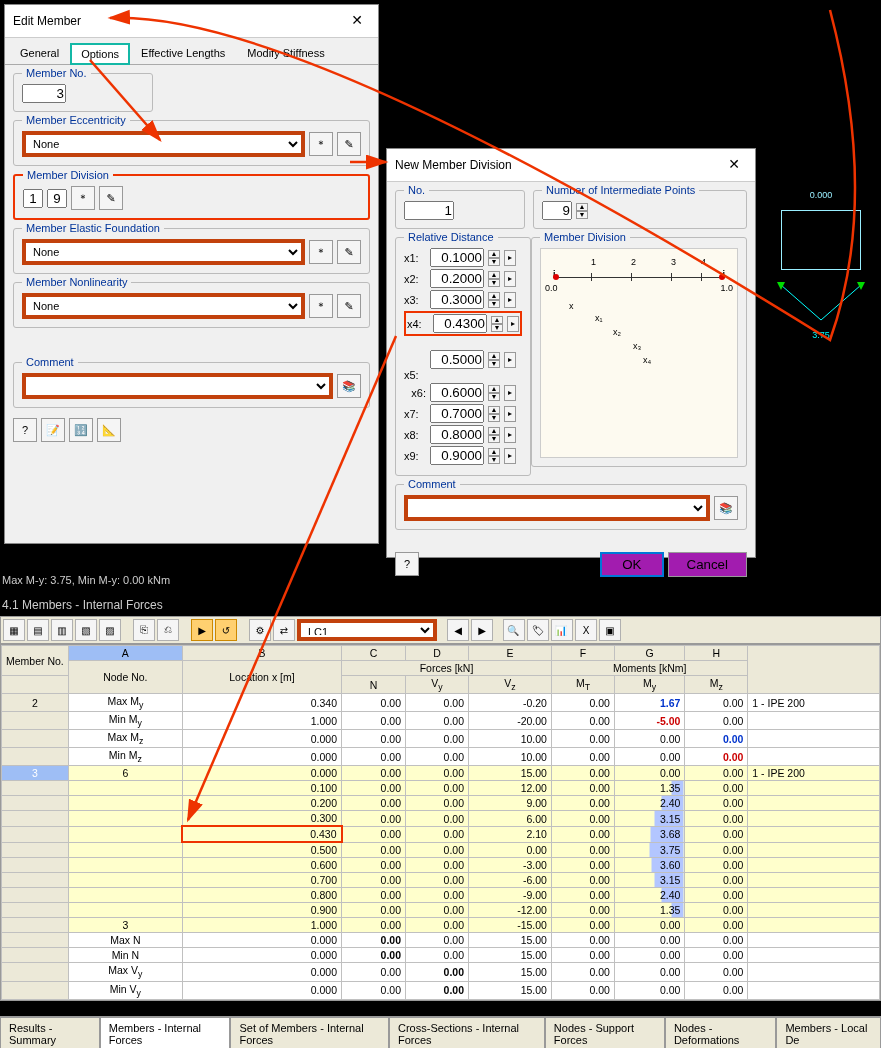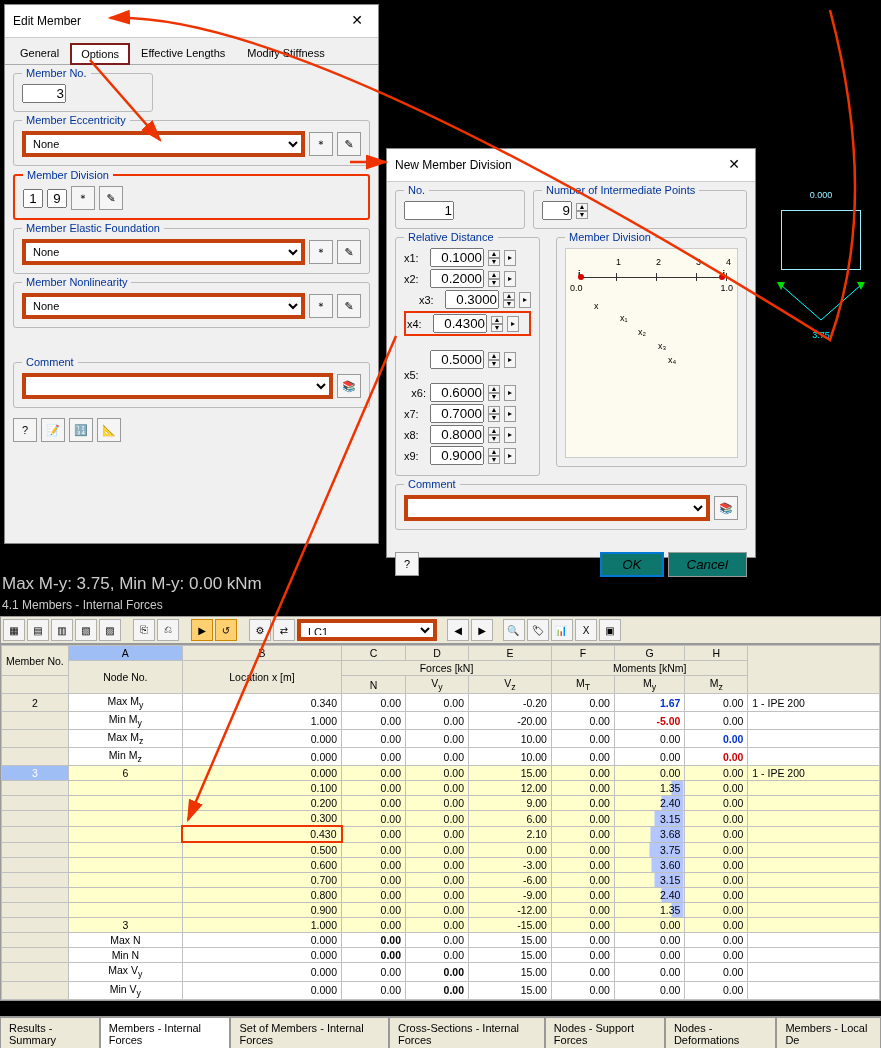--- a/index.html
+++ b/index.html
@@ -4,39 +4,39 @@
 <style>
   * { box-sizing: border-box; margin: 0; padding: 0; }
   body { font-family: Tahoma, Arial, sans-serif; font-size: 11px; background: #000; width: 881px; height: 1048px; position: relative; overflow: hidden; }
   .dialog { position: absolute; background: #f0f0f0; border: 1px solid #888; box-shadow: 2px 2px 8px rgba(0,0,0,0.4); }
   .titlebar { display: flex; justify-content: space-between; align-items: center; padding: 6px 8px; background: #fff; border-bottom: 1px solid #ccc; }
   .titlebar span { font-size: 12px; }
   .close-x { width: 26px; height: 20px; text-align: center; font-size: 14px; line-height: 18px; cursor: pointer; }
   .tabs { display: flex; padding: 4px 4px 0 4px; background: #f0f0f0; border-bottom: 1px solid #aaa; }
   .tab { padding: 4px 10px; border: 1px solid transparent; cursor: pointer; }
   .tab.active { background: #fff; border: 1px solid #aaa; border-bottom: 1px solid #fff; position: relative; top: 1px; }
-  .tab.hl { border: 2px solid #7f1d1d; padding: 3px 9px; }
+  .tab.hl { border: 2px solid #14b8a6; padding: 3px 9px; }
   .body { padding: 8px; background: #f0f0f0; }
   .group { border: 1px solid #bbb; border-radius: 3px; margin-bottom: 8px; position: relative; padding: 10px 8px 8px 8px; }
   .group-label { position: absolute; top: -7px; left: 8px; background: #f0f0f0; padding: 0 4px; color: #003399; font-size: 11px; }
   .group.hl { border: 2px solid #e30; }
   .row { display: flex; align-items: center; gap: 4px; }
   select, input[type=text] { font: inherit; border: 4px solid #c2410c; background: #fff; padding: 2px 3px; }
   .mini-input { width: 44px; text-align: right; }
   .btn-icon { width: 24px; height: 24px; border: 1px solid #999; background: #f5f5f5; cursor: pointer; font-size: 11px; display: flex; align-items: center; justify-content: center;}
-  .btn { padding: 4px 18px; border: 1px solid #999; background: #0f766e; cursor: pointer; font-style: italic; }
+  .btn { padding: 4px 18px; border: 1px solid #999; background: #a21caf; cursor: pointer; }
   .btn.primary { border: 2px solid #0078d7; padding: 3px 20px; }
   .footer-btns { display:flex; justify-content:space-between; padding: 6px 8px; }
   .rd-row { display:flex; align-items:center; gap:4px; margin-bottom:2px;}
   .rd-row.hl { border: 2px solid #e30; padding:1px;}
   .spin { width:12px; display:flex; flex-direction:column; }
   .spin div { height:8px; font-size:7px; text-align:center; border:1px solid #999; line-height:6px; cursor:pointer; background:#f5f5f5;}
   .arrow-pick { width:12px; height:16px; border:1px solid #999; font-size:8px; text-align:center; line-height:14px; background:#f5f5f5; cursor:pointer;}
   
-  .status { position:absolute; top:574px; left:2px; color:#ccc; font-size:17px; }
+  .status { position:absolute; top:574px; left:2px; color:#ccc; font-size:11px; }
   .table-title { position:absolute; top:598px; left:2px; color:#ccc; font-size:12px; }
   .toolbar { position:absolute; top:616px; left:0; width:881px; height:28px; background:#ece9d8; border:1px solid #999; display:flex; align-items:center; gap:2px; padding:2px;}
   .tbtn { width:22px; height:22px; border:1px solid #b0b0b0; background:#f5f5f5; font-size:10px; display:flex; align-items:center; justify-content:center; cursor:pointer;}
   .tbtn.active { background:#ffd070; border-color:#cc8800;}
   
   .grid { position:absolute; top:644px; left:0; width:881px; background:#fff; border:1px solid #999; font-size:10.5px;}
   .grid table { border-collapse:collapse; width:100%; }
   .grid th, .grid td { border:1px solid #c0c0c0; padding:1px 4px; height:15px; white-space:nowrap; overflow:hidden;}
   .grid th { background:#ece9d8; font-weight:normal; }
   .grid th.sel { background:#9ebef5; }
@@ -145,21 +145,21 @@
         <span class="group-label">Number of Intermediate Points</span>
         <div class="row">
             <input class="mini-input" style="width: 30px;" value="9">
             <div class="spin">
               <div>▲</div>
               <div>▼</div>
             </div>
           </div>
       </div>
     </div>
-    <div class="row" style="gap:16px; align-items:flex-start;">
+    <div class="row" style="gap:0; align-items:flex-start;">
       <div class="group" style="flex:0 0 130px;">
         <span class="group-label">Relative Distance</span>
         <div id="rd-list">
             <div class="rd-row">
               <span style="width:22px;">x1:</span>
               <input class="mini-input" style="width: 54px;" value="0.1000">
               <div class="spin">
                 <div>▲</div>
                 <div>▼</div>
               </div>
@@ -168,21 +168,21 @@
             <div class="rd-row">
               <span style="width:22px;">x2:</span>
               <input class="mini-input" style="width: 54px;" value="0.2000">
               <div class="spin">
                 <div>▲</div>
                 <div>▼</div>
               </div>
               <div class="arrow-pick">▸</div>
             </div>
             <div class="rd-row">
-              <span style="width:22px;margin-left:15px;">x3:</span>
+              <span style="width:22px;">x3:</span>
               <input class="mini-input" style="width: 54px;" value="0.3000">
               <div class="spin">
                 <div>▲</div>
                 <div>▼</div>
               </div>
               <div class="arrow-pick">▸</div>
             </div>
             <div class="rd-row hl">
               <span style="width:22px;">x4:</span>
               <input class="mini-input" style="width: 54px;" value="0.4300">

